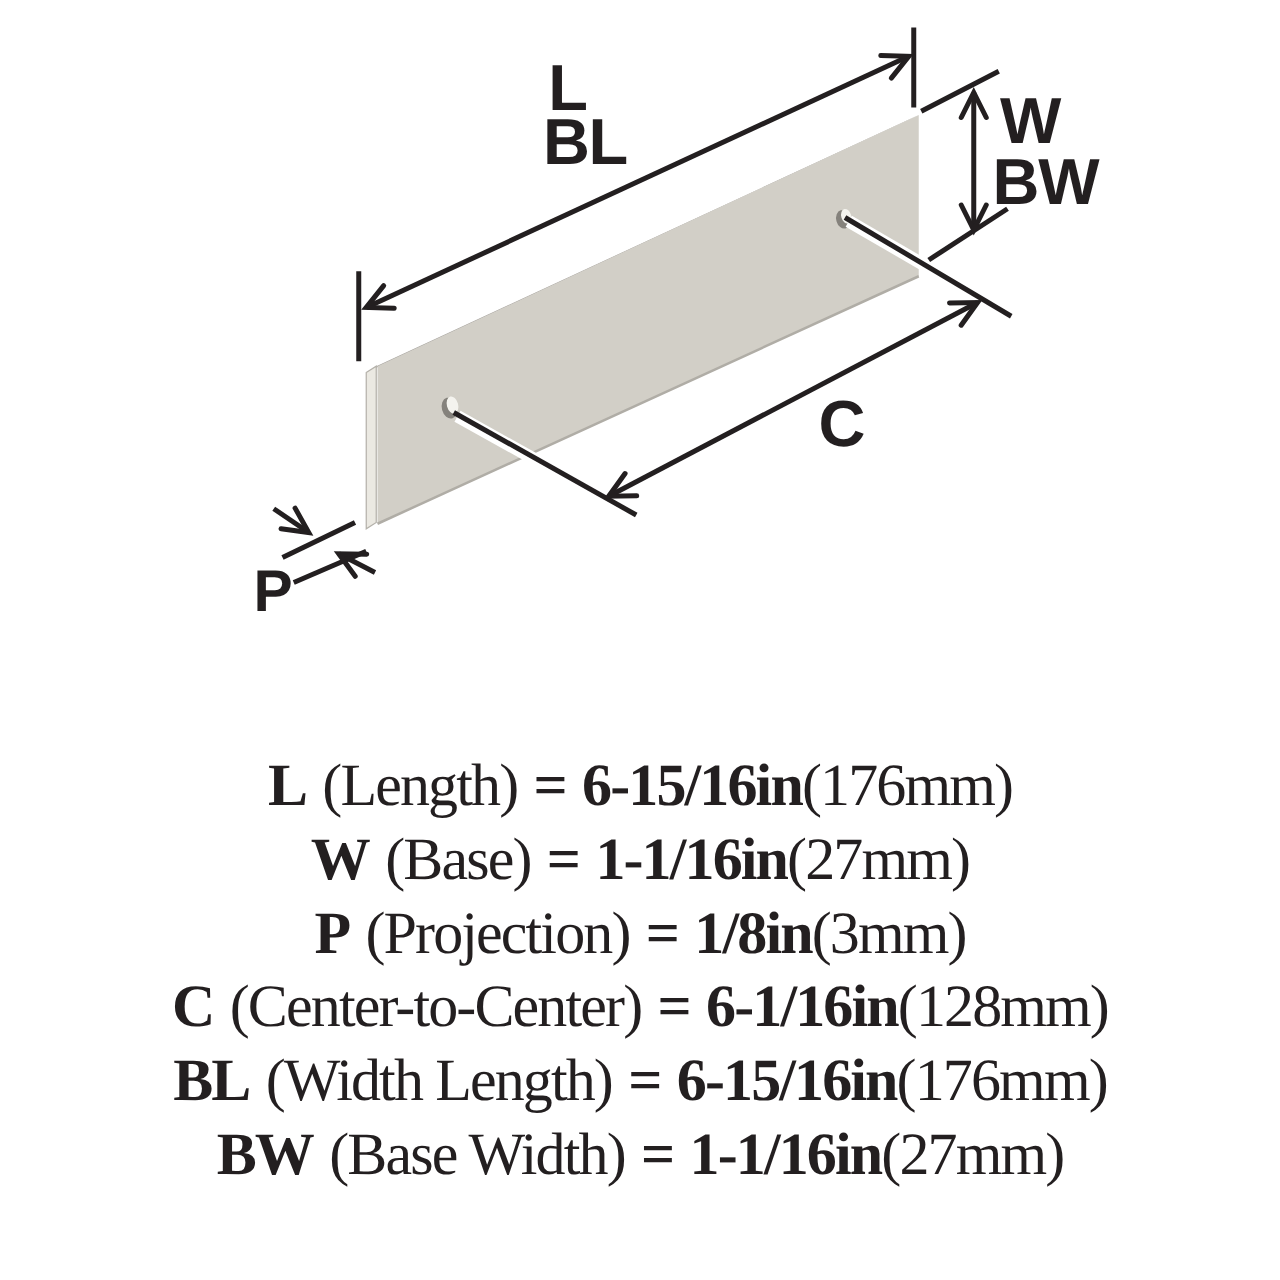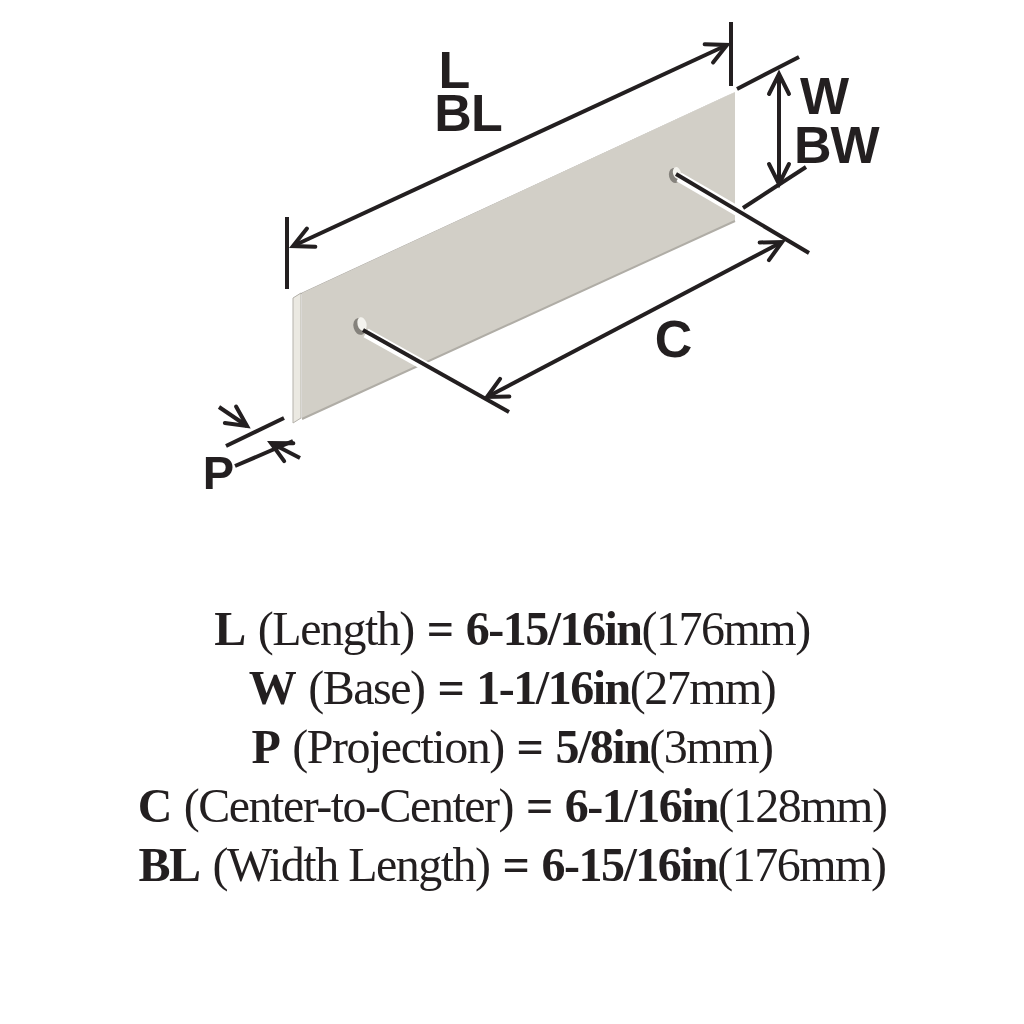--- a/index.html
+++ b/index.html
@@ -101,23 +101,26 @@
   </svg>
 
   <div class="specs">
     <div class="spec-line">
       <span class="b code">L</span><span class="name">(Length)</span><span class="b eq">=</span><span class="b val">6-15/16in</span><span class="metric">(176mm)</span>
     </div>
     <div class="spec-line">
       <span class="b code">W</span><span class="name">(Base)</span><span class="b eq">=</span><span class="b val">1-1/16in</span><span class="metric">(27mm)</span>
     </div>
     <div class="spec-line">
-      <span class="b code">P</span><span class="name">(Projection)</span><span class="b eq">=</span><span class="b val">5/8in</span><span class="metric">(3mm)</span>
+      <span class="b code">P</span><span class="name">(Projection)</span><span class="b eq">=</span><span class="b val">1/8in</span><span class="metric">(3mm)</span>
     </div>
     <div class="spec-line">
       <span class="b code">C</span><span class="name">(Center-to-Center)</span><span class="b eq">=</span><span class="b val">6-1/16in</span><span class="metric">(128mm)</span>
     </div>
     <div class="spec-line">
       <span class="b code">BL</span><span class="name">(Width Length)</span><span class="b eq">=</span><span class="b val">6-15/16in</span><span class="metric">(176mm)</span>
     </div>
+    <div class="spec-line">
+      <span class="b code">BW</span><span class="name">(Base Width)</span><span class="b eq">=</span><span class="b val">1-1/16in</span><span class="metric">(27mm)</span>
+    </div>
   </div>
 
 </div>
 
 </body></html>

